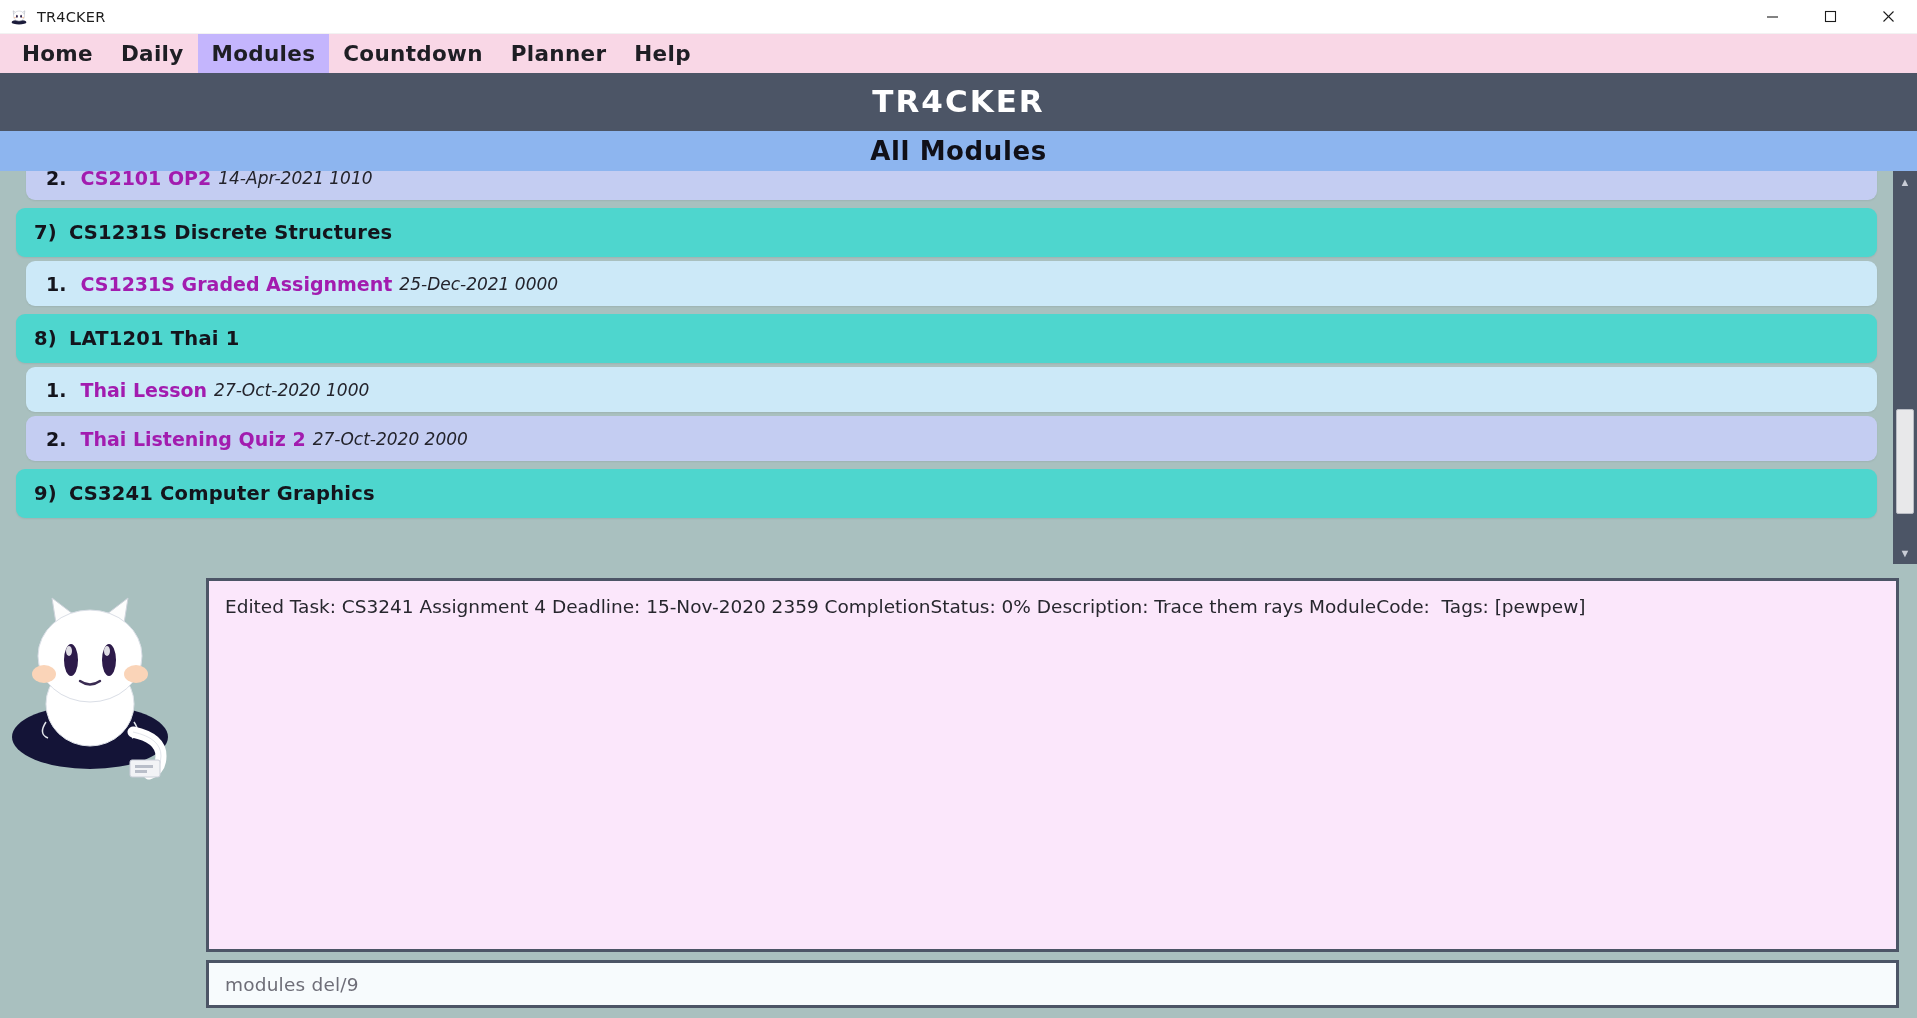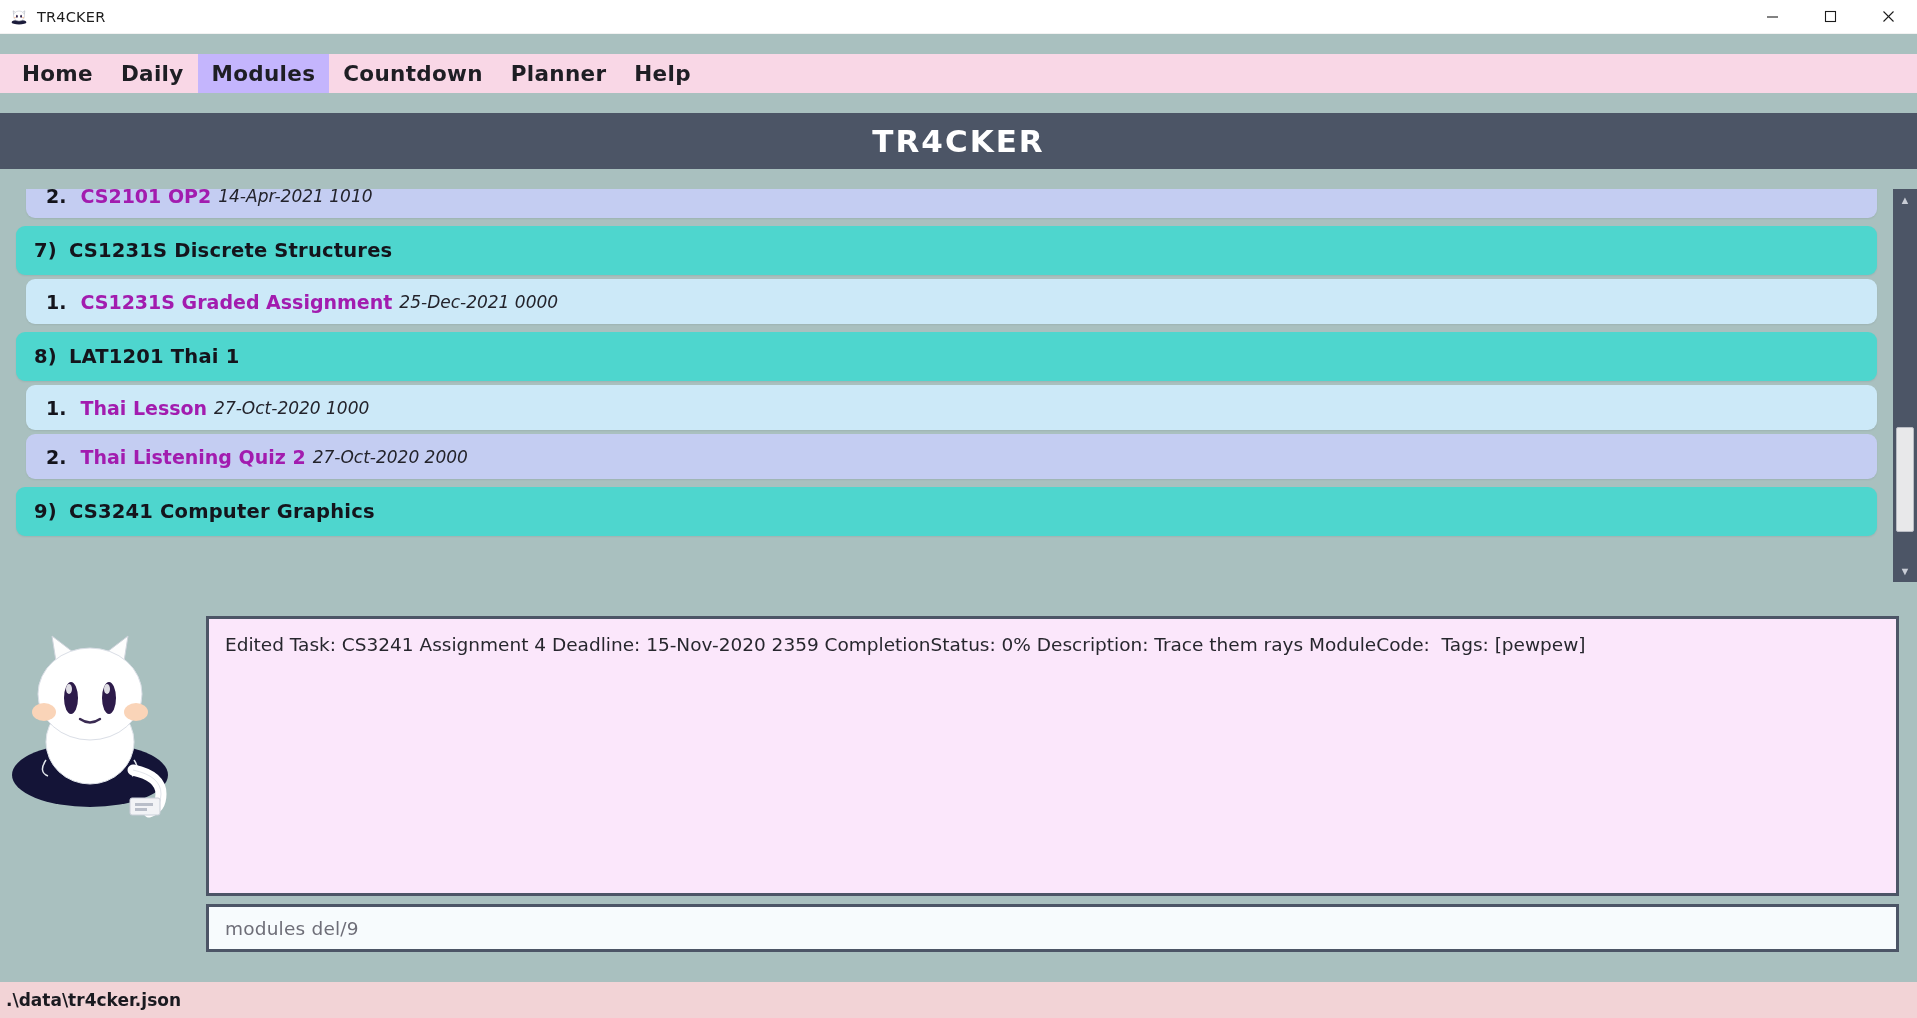--- a/index.html
+++ b/index.html
@@ -7,21 +7,20 @@
     width: 1917px; height: 1018px;
     font-family: "Liberation Sans", sans-serif;
     overflow: hidden;
     background: #ffffff;
   }
   #app {
     position: relative;
     width: 1917px; height: 1018px;
     display: flex; flex-direction: column;
     background: #a9c0bf;
-    gap: 20px;
   }
 
   
   .titlebar {
     height: 34px; flex: 0 0 34px;
     background: #ffffff;
     display: flex; align-items: center;
     border-bottom: 1px solid #f2f2f2;
   }
   .tb-icon { margin-left: 9px; width: 20px; height: 20px; display:flex; align-items:center; justify-content:center; }
@@ -246,20 +245,23 @@
     <div class="menu-item">Home</div>
     <div class="menu-item">Daily</div>
     <div class="menu-item active">Modules</div>
     <div class="menu-item">Countdown</div>
     <div class="menu-item">Planner</div>
     <div class="menu-item">Help</div>
   </div>
 
   <div class="banner">
     <div class="banner-text">TR4CKER</div>
+  </div>
+  <div class="subbanner">
+    <div class="subbanner-text">All Modules</div>
   </div>
 
   <div class="listwrap">
     <div class="listcol" id="list-col">
         <div class="card task-card odd clipped-top">
           <span class="tnum">2.</span>
           <span class="tname">CS2101 OP2</span>
           <span class="tdate">14-Apr-2021 1010</span>
         </div>
         <div class="card module-card">
@@ -325,17 +327,14 @@
     <div class="console">
       <div class="result-box">
         <div class="result-text">Edited Task: CS3241 Assignment 4 Deadline: 15-Nov-2020 2359 CompletionStatus: 0% Description: Trace them rays ModuleCode:  Tags: [pewpew]</div>
       </div>
       <div class="command-box">
         <div class="command-text" title="Enter command here...">modules del/9</div>
       </div>
     </div>
   </div>
 
-  <div class="statusbar">
-    <div class="status-text">.\data\tr4cker.json</div>
-  </div>
 
 </div>
 
 </body></html>

